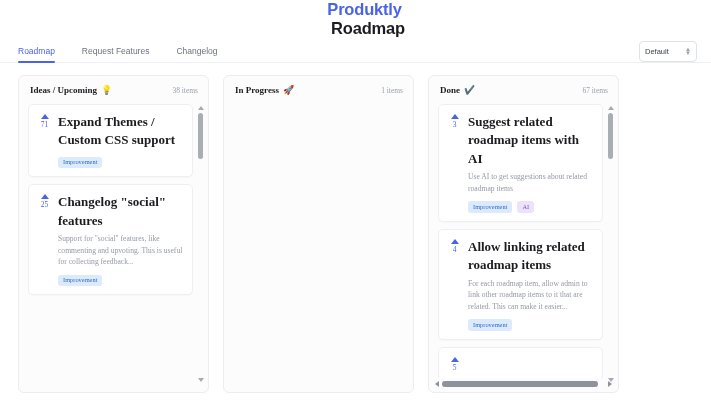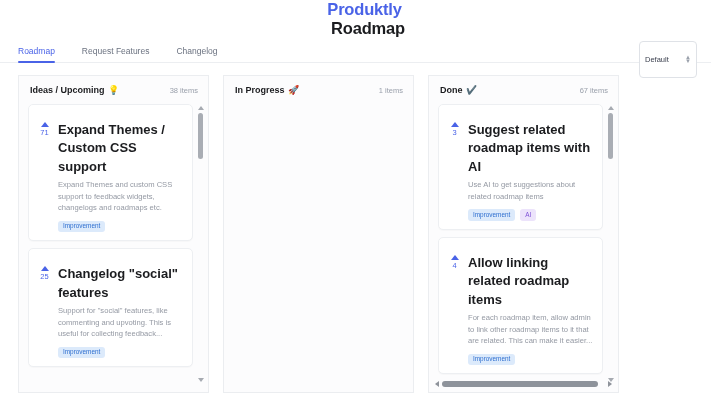--- a/index.html
+++ b/index.html
@@ -61,21 +61,21 @@
   }
 
   
   .sort-wrap {
     position: absolute;
     right: 14px;
     top: 3px;
   }
   .sort-select {
     width: 58px;
-    height: 37px;
+    height: 21px;
     border: 1px solid #dfe2e7;
     border-radius: 4px;
     background: #ffffff;
     display: flex;
     align-items: center;
     justify-content: space-between;
     padding: 0 5px;
     font-size: 7.5px;
     color: #3d4250;
     cursor: pointer;
@@ -92,28 +92,29 @@
   
   .board {
     display: flex;
     gap: 14px;
     padding: 12px 14px 0 18px;
     height: 330px;
   }
   .column {
     background: #fcfcfd;
     border: 1px solid #ebedf0;
-    border-radius: 0;
+    border-radius: 6px;
     width: 191px;
     flex: 0 0 191px;
     display: flex;
     flex-direction: column;
     padding: 9px 8px 0 9px;
     position: relative;
     overflow: hidden;
+    font-family: Liberation Serif, serif;
   }
   .col-head {
     display: flex;
     align-items: center;
     justify-content: space-between;
     padding: 0 2px 9px 2px;
     flex: 0 0 auto;
   }
   .col-title {
     font-size: 9px;
@@ -131,21 +132,21 @@
     overflow: hidden;
     position: relative;
     padding-right: 7px;
   }
 
   
   .card {
     background: #ffffff;
     border: 1px solid #edeff2;
     border-radius: 5px;
-    padding: 16px 9px 8px 8px;
+    padding: 8px 9px 8px 8px;
     margin-bottom: 7px;
     display: flex;
     gap: 6px;
     box-shadow: 0 1px 1px rgba(20,25,40,0.025);
   }
   .vote {
     flex: 0 0 15px;
     display: flex;
     flex-direction: column;
     align-items: center;
@@ -300,21 +301,20 @@
         <span class="col-count">38 items</span>
       </div>
       <div class="card-list">
         <div class="card">
           <div class="vote">
             <span class="vote-caret"></span>
             <span class="vote-count">71</span>
           </div>
           <div class="card-body">
             <div class="card-title">Expand Themes / Custom CSS support</div>
-            <div class="card-desc">Expand Themes and custom CSS support to feedback widgets, changelogs and roadmaps etc.</div>
             <div class="tag-row">
               <span class="tag tag-improvement">Improvement</span>
             </div>
           </div>
         </div>
         <div class="card">
           <div class="vote">
             <span class="vote-caret"></span>
             <span class="vote-count">25</span>
           </div>

